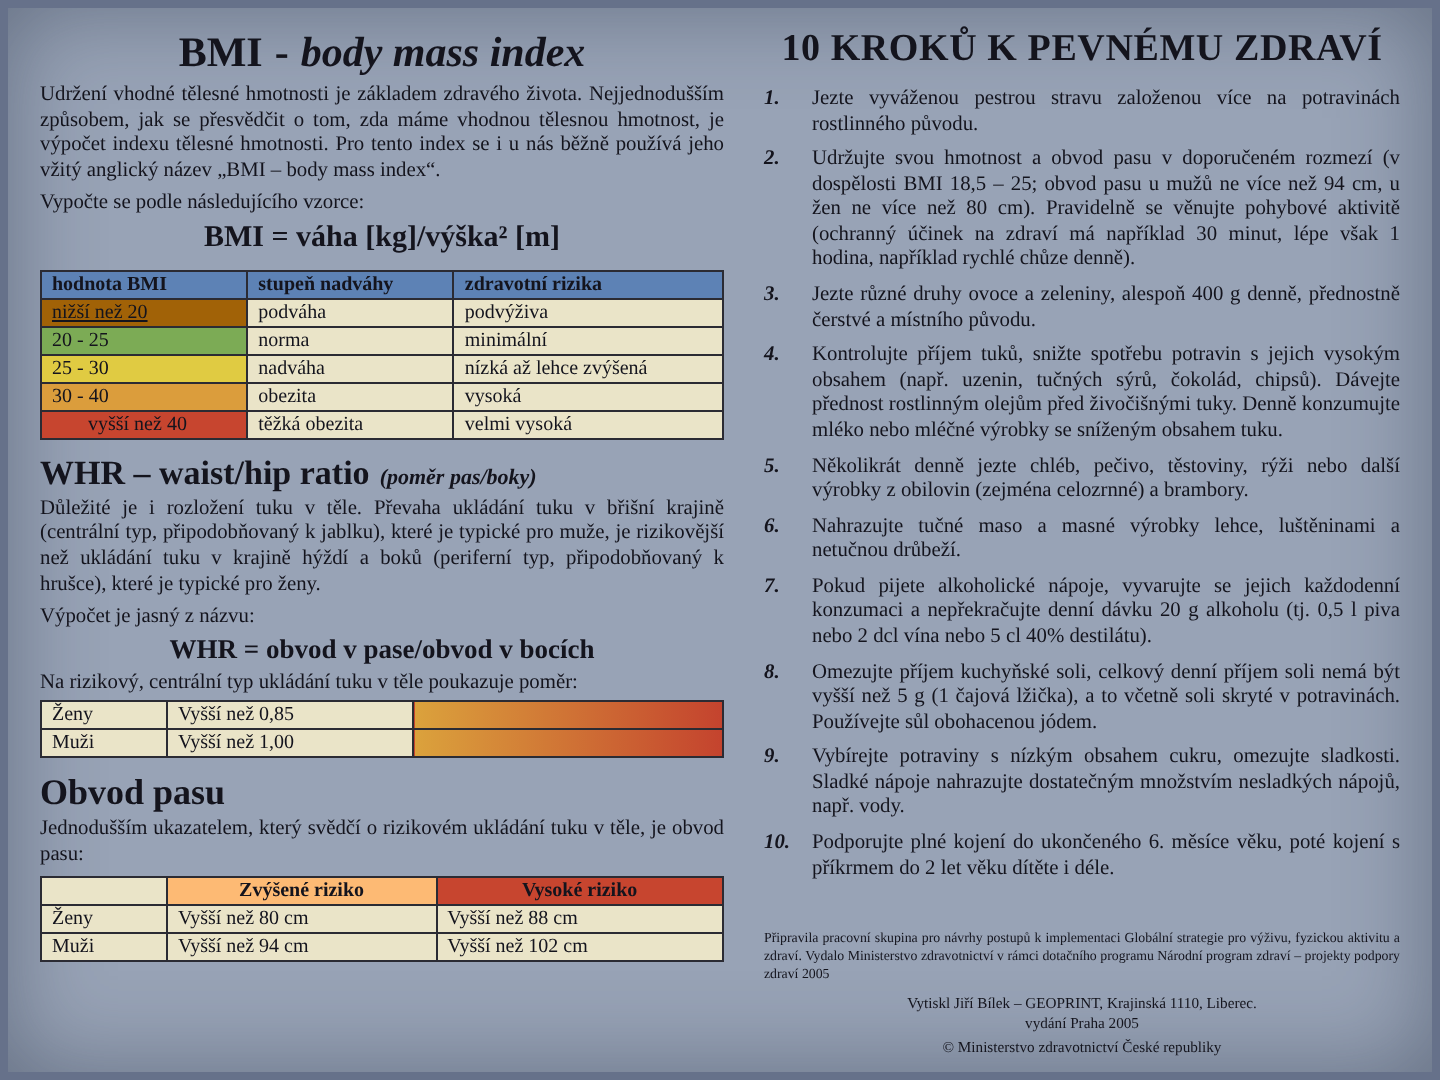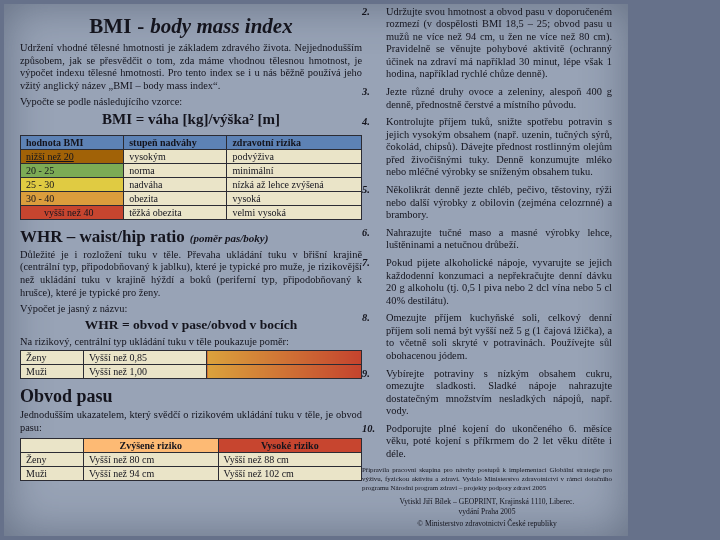--- a/index.html
+++ b/index.html
@@ -5,26 +5,27 @@
   html, body { margin: 0; padding: 0; }
   body {
     width: 720px; height: 540px;
     background: #66718a;
     font-family: "Liberation Serif", "DejaVu Serif", serif;
     color: #14141d;
     overflow: hidden;
   }
   .page {
     position: absolute; left: 4px; top: 4px;
-    width: 624px; height: 532px;
+    width: 712px; height: 532px;
     background: #98a3b6;
     box-shadow: inset 0 0 46px rgba(38, 48, 68, 0.45);
     box-sizing: border-box;
     display: flex;
     padding: 10px 16px 8px 16px;
+    gap: 20px;
   }
   .col-left { width: 342px; flex: none; display: flex; flex-direction: column; }
   .col-right { flex: 1; display: flex; flex-direction: column; justify-content: flex-end; }
 
   
   .bmi-title {
     margin: 0 0 3px 0; text-align: center; font-size: 21px; font-weight: bold;
     display: flex; justify-content: center; align-items: baseline; gap: 6px;
   }
   .bmi-title .it { font-style: italic; }
@@ -94,21 +95,21 @@
       <thead>
         <tr>
           <th style="background-color: rgb(93, 130, 181);">hodnota BMI</th>
           <th style="background-color: rgb(93, 130, 181);">stupeň nadváhy</th>
           <th style="background-color: rgb(93, 130, 181);">zdravotní rizika</th>
         </tr>
       </thead>
       <tbody>
         <tr>
           <td style="background-color: #a16207; text-decoration: underline;">nižší než 20</td>
-          <td>vysokým</td>
+          <td>podváha</td>
           <td>podvýživa</td>
         </tr>
         <tr>
           <td style="background-color: rgb(124, 171, 85);">20 - 25</td>
           <td>norma</td>
           <td>minimální</td>
         </tr>
         <tr>
           <td style="background-color: rgb(224, 203, 66);">25 - 30</td>
           <td>nadváha</td>

